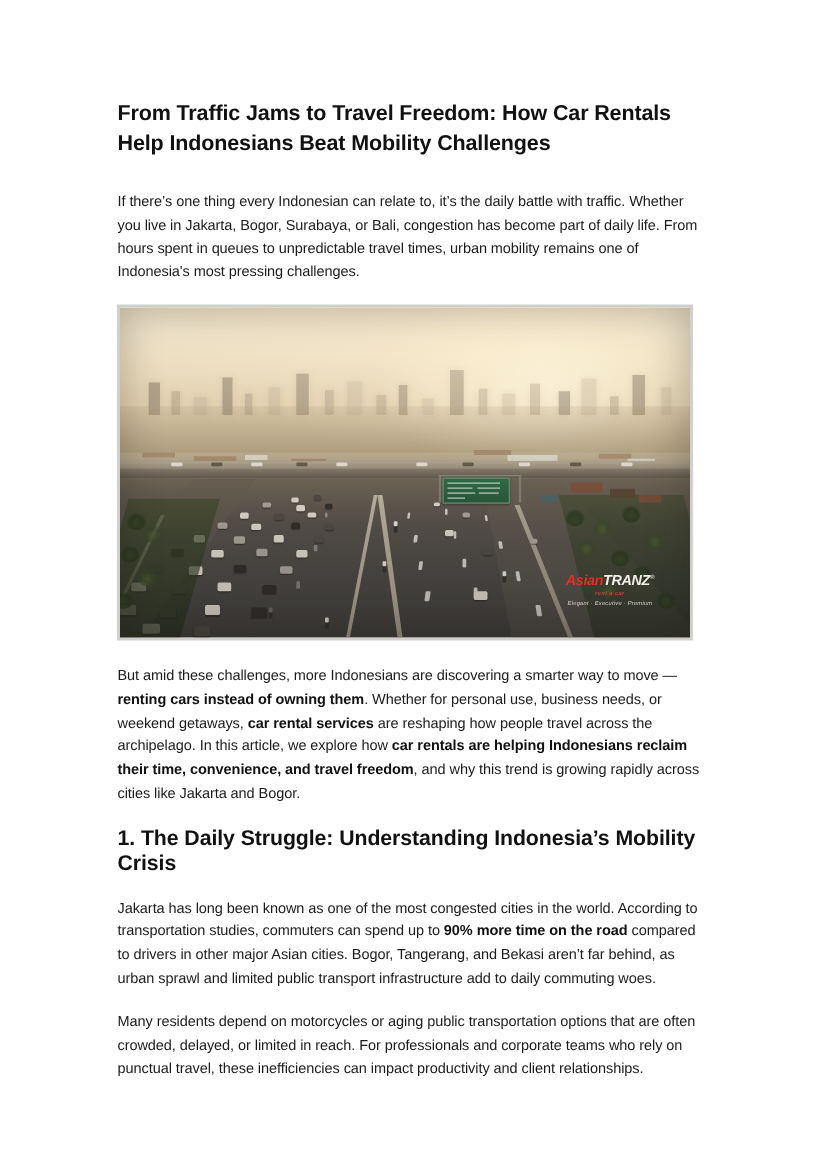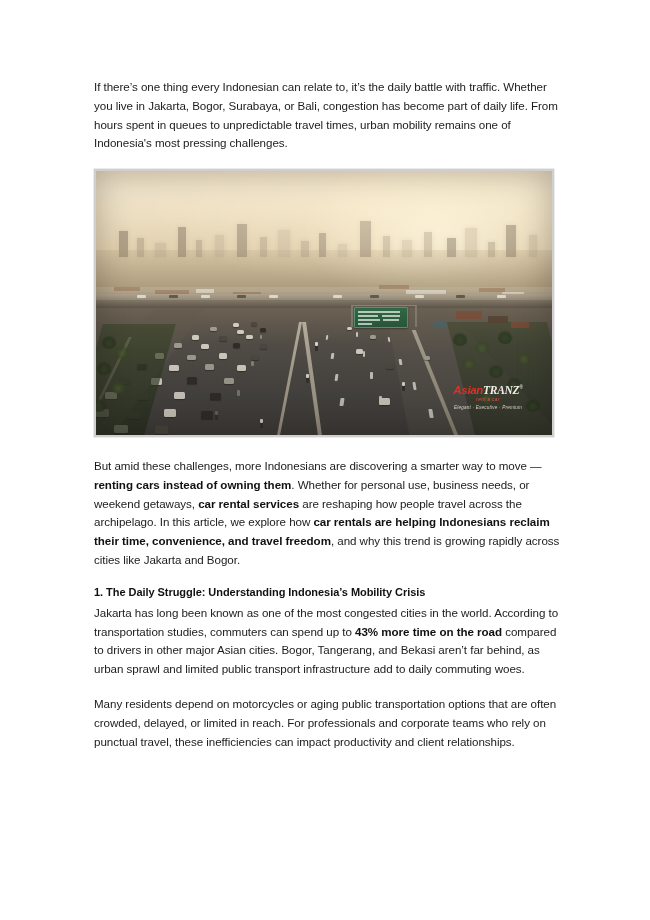--- a/index.html
+++ b/index.html
@@ -48,24 +48,24 @@
     line-height: 1.62;
     color: #1b1b1b;
     margin: 0 0 16px 0;
     letter-spacing: -0.05px;
     text-align: left;
   }
   .para b { font-weight: bold; color: #111; }
 
   
   .section-heading {
-    font-size: 11px;
+    font-size: 17px;
     font-weight: bold;
     color: #111111;
-    margin: 0 0 6px 0;
+    margin: 0 0 17px 0;
     letter-spacing: -0.05px;
   }
 
   
   .figure {
     width: 460px;
     height: 268px;
     margin: 0 0 20px 0;
     position: relative;
     background: #cfcfcf;
@@ -264,21 +264,21 @@
   }
   .wm-main {
     font-size: 11.5px;
     font-weight: bold;
     font-style: italic;
     letter-spacing: -0.3px;
     line-height: 1;
     white-space: nowrap;
   }
   .wm-auto { color: #e03127; }
-  .wm-tranz { color: #f2efe9; font-family: Liberation Serif, serif; }
+  .wm-tranz { color: #f2efe9; }
   .wm-tm { font-size: 5px; color: #ddd6cc; vertical-align: super; }
   .wm-sub {
     font-size: 4.6px;
     color: #e9534a;
     letter-spacing: 0.4px;
     line-height: 1.5;
     font-style: italic;
   }
   .wm-tag {
     font-size: 4.6px;
@@ -302,20 +302,21 @@
     box-shadow: inset 0 0 34px rgba(30,24,18,0.30);
     pointer-events: none;
   }
 </style>
 </head>
 <body>
 
 <div class="page">
   <div class="content">
 
+    <h1 class="doc-title">From Traffic Jams to Travel Freedom: How Car Rentals Help Indonesians Beat Mobility Challenges</h1>
 
     <p class="para">If there’s one thing every Indonesian can relate to, it’s the daily battle with traffic. Whether you live in Jakarta, Bogor, Surabaya, or Bali, congestion has become part of daily life. From hours spent in queues to unpredictable travel times, urban mobility remains one of Indonesia's most pressing challenges.</p>
 
     <div class="figure">
       <div class="photo">
 
         <div class="sky"></div>
         <div class="sun-glow"></div>
 
         <div class="skyline">
@@ -508,19 +509,19 @@
       </div>
     </div>
 
     <p class="para">
       <span>But amid these challenges, more Indonesians are discovering a smarter way to move — </span><b>renting cars instead of owning them</b><span>. Whether for personal use, business needs, or weekend getaways, </span><b>car rental services</b><span> are reshaping how people travel across the archipelago. In this article, we explore how </span><b>car rentals are helping Indonesians reclaim their time, convenience, and travel freedom</b><span>, and why this trend is growing rapidly across cities like Jakarta and Bogor.</span>
     </p>
 
     <h2 class="section-heading">1. The Daily Struggle: Understanding Indonesia’s Mobility Crisis</h2>
 
     <p class="para">
-      <span>Jakarta has long been known as one of the most congested cities in the world. According to transportation studies, commuters can spend up to </span><b>43% more time on the road</b><span> compared to drivers in other major Asian cities. Bogor, Tangerang, and Bekasi aren’t far behind, as urban sprawl and limited public transport infrastructure add to daily commuting woes.</span>
+      <span>Jakarta has long been known as one of the most congested cities in the world. According to transportation studies, commuters can spend up to </span><b>90% more time on the road</b><span> compared to drivers in other major Asian cities. Bogor, Tangerang, and Bekasi aren’t far behind, as urban sprawl and limited public transport infrastructure add to daily commuting woes.</span>
     </p>
 
     <p class="para">Many residents depend on motorcycles or aging public transportation options that are often crowded, delayed, or limited in reach. For professionals and corporate teams who rely on punctual travel, these inefficiencies can impact productivity and client relationships.</p>
 
   </div>
 </div>
 
 </body></html>

